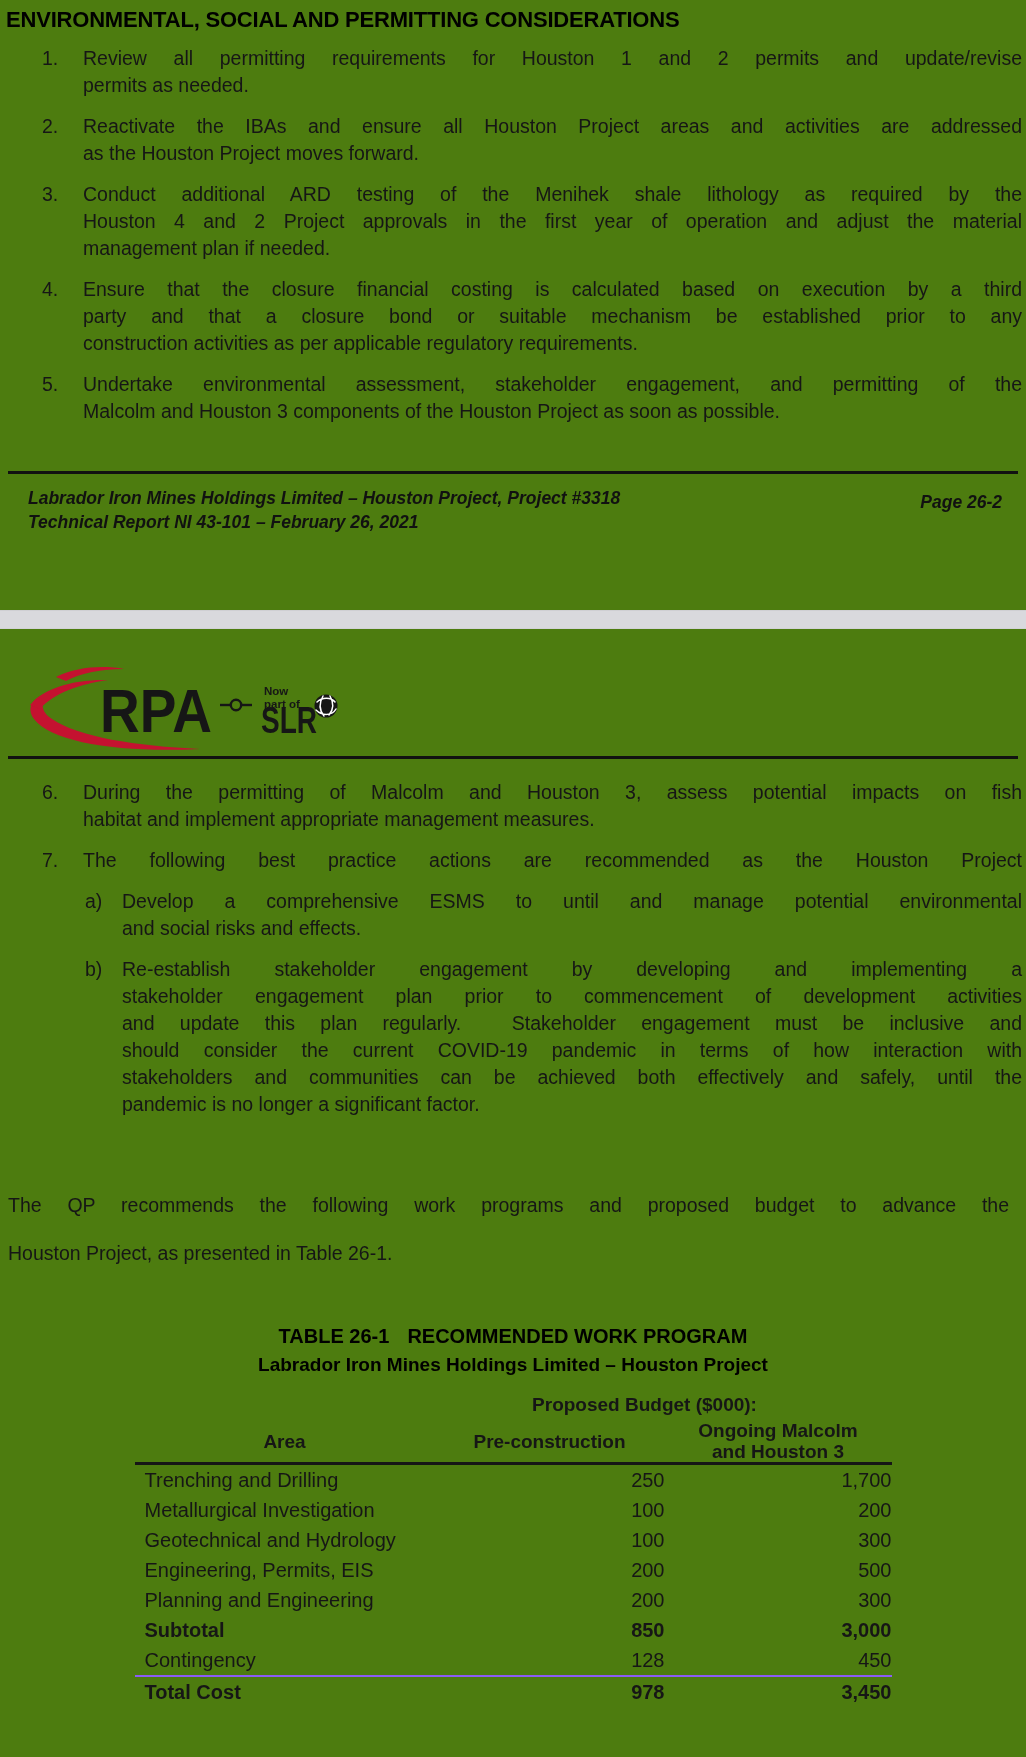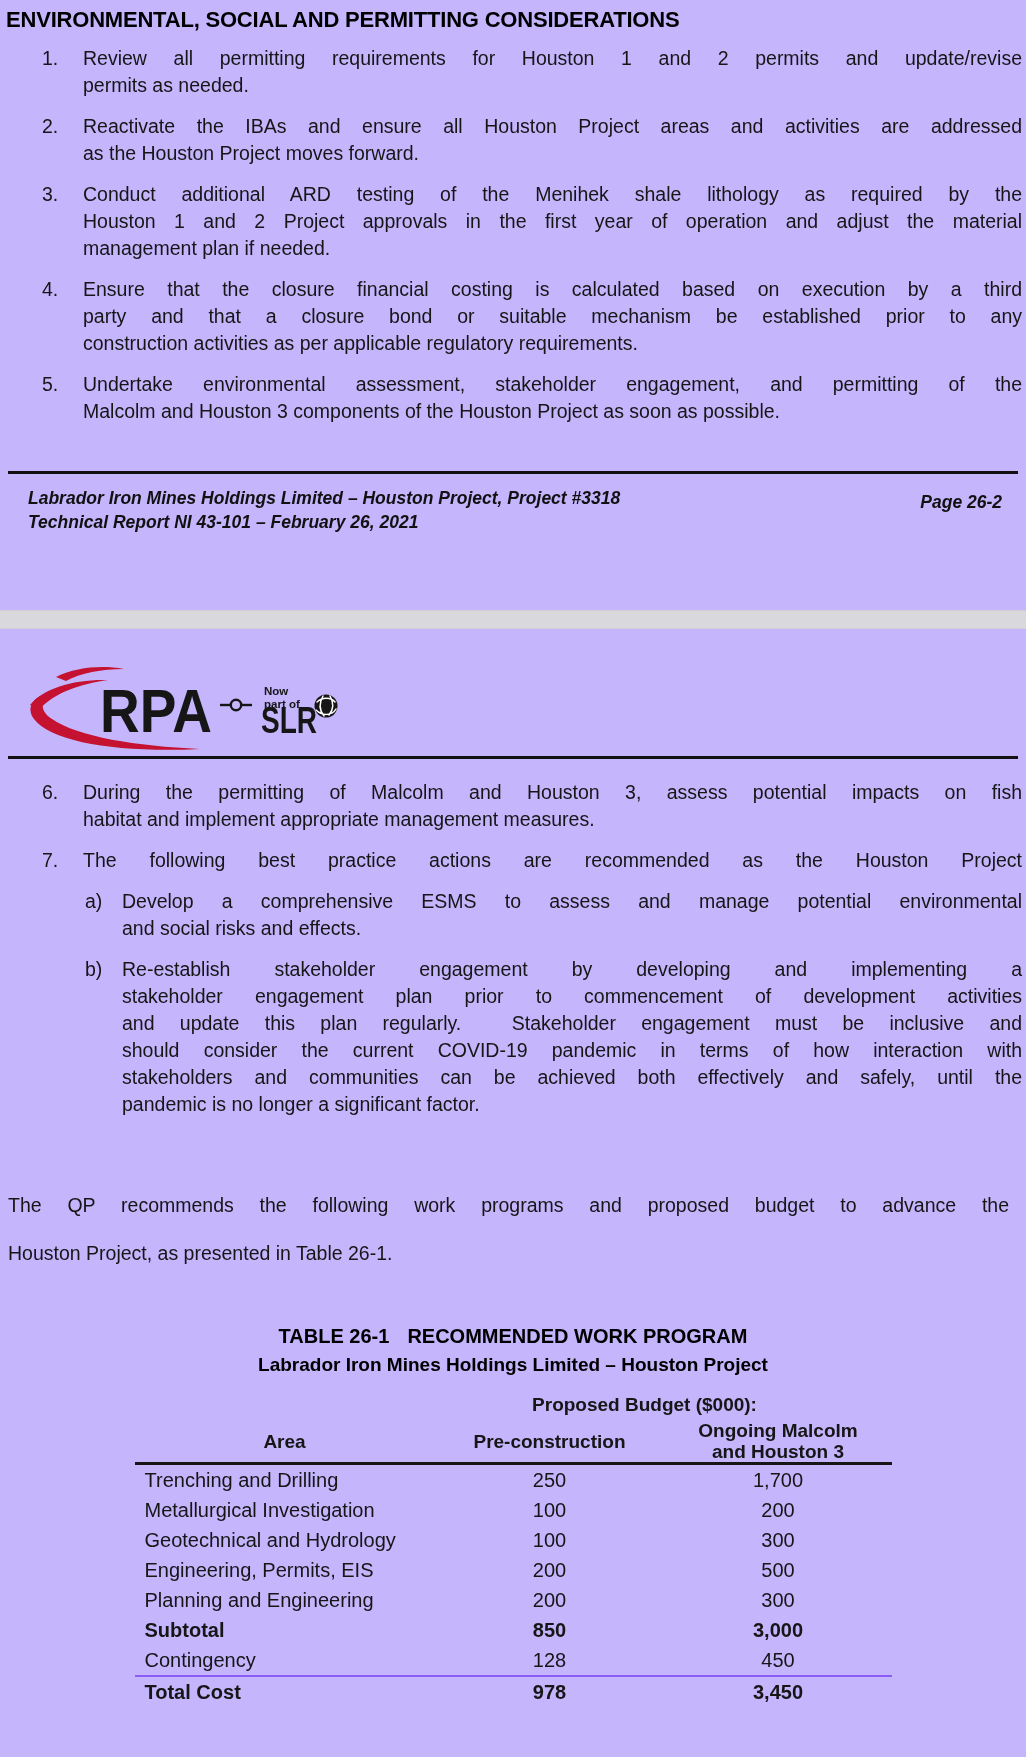--- a/index.html
+++ b/index.html
@@ -1,21 +1,21 @@
 <!DOCTYPE html>
 <html><head>
 <meta charset="utf-8">
 <style>
   html,body{margin:0;padding:0;}
   body{
     width:1026px;height:1757px;background:#ffffff;
     font-family:"Liberation Sans",sans-serif;color:#161616;
     overflow:hidden;
   }
-  #page{position:relative;width:1026px;height:1757px;background:#c4b5fd;}
+  #page{position:relative;width:1026px;height:1757px;background:#4d7c0f;}
 
   .h1{position:absolute;top:7px;left:6px;font-size:22px;font-weight:700;letter-spacing:-0.2px;color:#000;}
 
   .list{position:absolute;left:0;width:1026px;}
   #list1{top:45px;}
   #list2{top:779px;}
   .item{display:flex;margin-bottom:14px;}
   .item .num{flex:none;margin-left:42px;width:41px;font-size:19.5px;line-height:27px;}
   .item.sub .num{margin-left:85px;width:37px;}
   .item .txt{flex:1;margin-right:4px;font-size:19.5px;line-height:27px;}
@@ -40,21 +40,21 @@
   .t-title{text-align:center;font-size:20px;font-weight:700;color:#000;}
   .t-title .gap{display:inline-block;width:18px;}
   .t-sub{text-align:center;font-size:19px;font-weight:700;margin-top:6px;color:#000;}
   .tbl{width:757px;margin:18px auto 0;}
   .budget{margin-left:285px;width:450px;text-align:center;font-size:19px;font-weight:700;}
   .cols{display:grid;grid-template-columns:300px 230px 227px;align-items:center;border-bottom:3px solid #161616;padding:4px 0 0;}
   .cols .c{text-align:center;font-weight:700;font-size:19px;line-height:21px;}
   .cols .c3{padding:0 22px;}
   .trow{display:grid;grid-template-columns:300px 230px 227px;height:30px;align-items:center;font-size:20px;}
   .trow .a{padding-left:10px;text-align:left;}
-  .trow .v{text-align:center;}
+  .trow .v{text-align:right;}
   .trow.bold{font-weight:700;}
   .trow.total{border-top:2px solid #8b5cf6;}
 </style>
 </head>
 <body>
 
 <div id="page">
 
   <div class="h1">ENVIRONMENTAL, SOCIAL AND PERMITTING CONSIDERATIONS</div>
 
@@ -70,21 +70,21 @@
         <div class="num">2.</div>
         <div class="txt">
           <div class="tline just">Reactivate the IBAs and ensure all Houston Project areas and activities are addressed</div>
           <div class="tline">as the Houston Project moves forward.</div>
         </div>
       </div>
       <div class="item">
         <div class="num">3.</div>
         <div class="txt">
           <div class="tline just">Conduct additional ARD testing of the Menihek shale lithology as required by the</div>
-          <div class="tline just">Houston 1 and 2 Project approvals in the first year of operation and adjust the material</div>
+          <div class="tline just">Houston 4 and 2 Project approvals in the first year of operation and adjust the material</div>
           <div class="tline">management plan if needed.</div>
         </div>
       </div>
       <div class="item">
         <div class="num">4.</div>
         <div class="txt">
           <div class="tline just">Ensure that the closure financial costing is calculated based on execution by a third</div>
           <div class="tline just">party and that a closure bond or suitable mechanism be established prior to any</div>
           <div class="tline">construction activities as per applicable regulatory requirements.</div>
         </div>
@@ -141,21 +141,21 @@
       </div>
       <div class="item">
         <div class="num">7.</div>
         <div class="txt">
           <div class="tline just">The following best practice actions are recommended as the Houston Project</div>
         </div>
       </div>
       <div class="item sub">
         <div class="num">a)</div>
         <div class="txt">
-          <div class="tline just">Develop a comprehensive ESMS to assess and manage potential environmental</div>
+          <div class="tline just">Develop a comprehensive ESMS to until and manage potential environmental</div>
           <div class="tline">and social risks and effects.</div>
         </div>
       </div>
       <div class="item sub">
         <div class="num">b)</div>
         <div class="txt">
           <div class="tline just">Re-establish stakeholder engagement by developing and implementing a</div>
           <div class="tline just">stakeholder engagement plan prior to commencement of development activities</div>
           <div class="tline just">and update this plan regularly.&nbsp; Stakeholder engagement must be inclusive and</div>
           <div class="tline just">should consider the current COVID-19 pandemic in terms of how interaction with</div>

